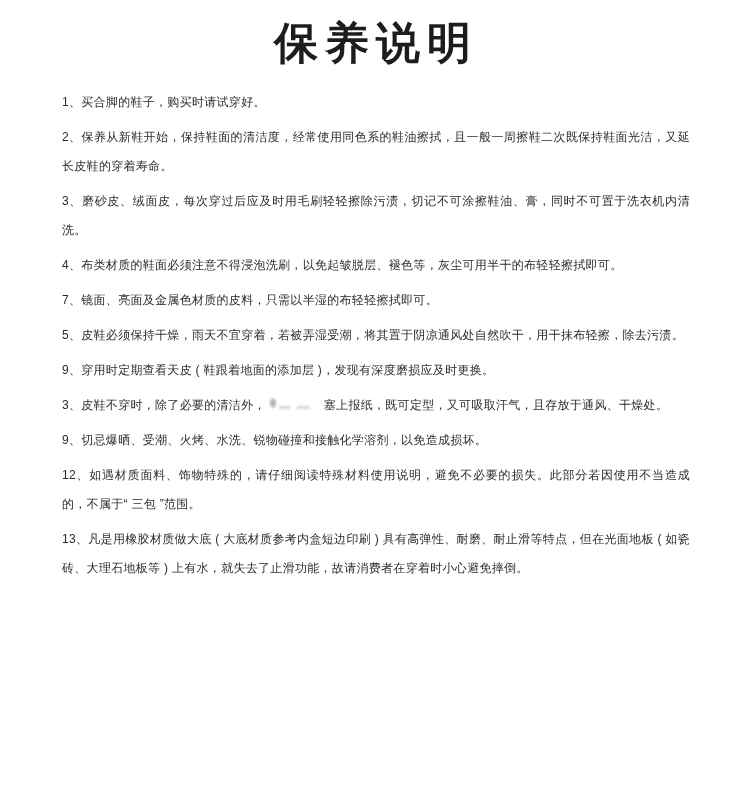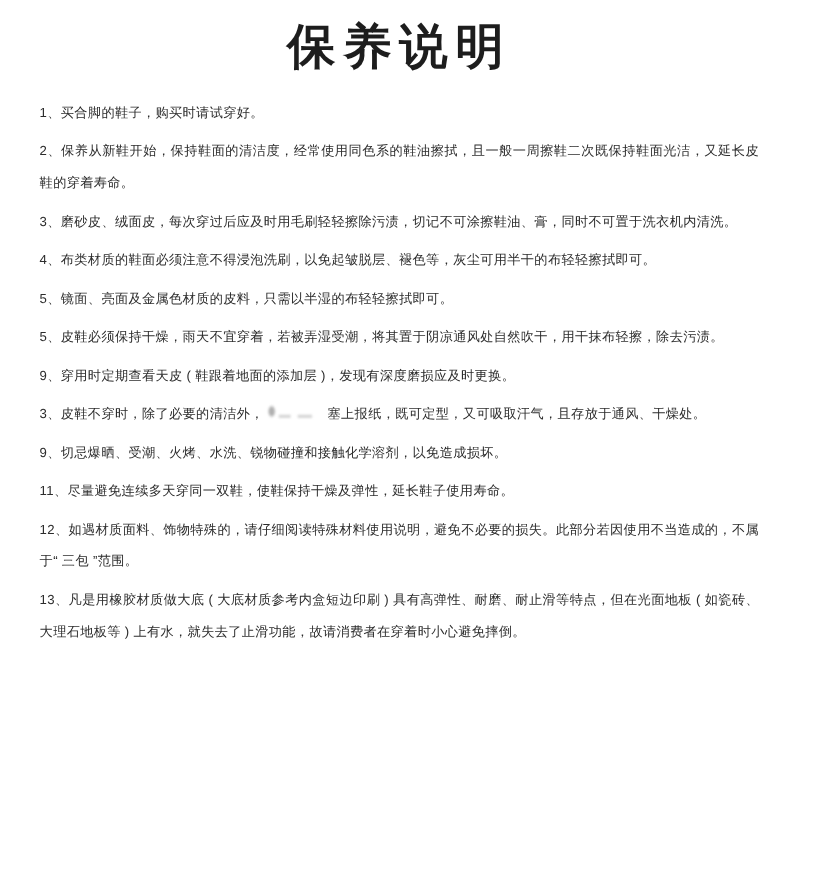--- a/index.html
+++ b/index.html
@@ -6,21 +6,21 @@
     margin: 0;
     padding: 0;
     background: #ffffff;
   }
   .doc {
     position: relative;
     width: 750px;
     height: 810px;
     box-sizing: border-box;
     background: #ffffff;
-    padding: 16px 60px 0 36px;
+    padding: 16px 60px 0 62px;
     overflow: hidden;
   }
   .title {
     font-family: "DejaVu Serif", "Liberation Serif", serif;
     font-weight: 900;
     font-size: 44px;
     line-height: 1.05;
     letter-spacing: 7px;
     text-align: center;
     color: #1d1d1d;
@@ -57,22 +57,21 @@
 <body>
 
 <div class="doc">
   <h1 class="title">保养说明</h1>
 
   <div class="care-list">
     <p>1、买合脚的鞋子，购买时请试穿好。</p>
     <p>2、保养从新鞋开始，保持鞋面的清洁度，经常使用同色系的鞋油擦拭，且一般一周擦鞋二次既保持鞋面光洁，又延长皮鞋的穿着寿命。</p>
     <p>3、磨砂皮、绒面皮，每次穿过后应及时用毛刷轻轻擦除污渍，切记不可涂擦鞋油、膏，同时不可置于洗衣机内清洗。</p>
     <p>4、布类材质的鞋面必须注意不得浸泡洗刷，以免起皱脱层、褪色等，灰尘可用半干的布轻轻擦拭即可。</p>
-    <p>5、镜面、亮面及金属色材质的皮料，只需以半湿的布轻轻擦拭即可。</p>
+    <p>7、镜面、亮面及金属色材质的皮料，只需以半湿的布轻轻擦拭即可。</p>
     <p>5、皮鞋必须保持干燥，雨天不宜穿着，若被弄湿受潮，将其置于阴凉通风处自然吹干，用干抹布轻擦，除去污渍。</p>
     <p>9、穿用时定期查看天皮 ( 鞋跟着地面的添加层 )，发现有深度磨损应及时更换。</p>
     <p><span>3、皮鞋不穿时，除了必要的清洁外，</span><span class="smudge"></span><span>塞上报纸，既可定型，又可吸取汗气，且存放于通风、干燥处。</span></p>
     <p>9、切忌爆晒、受潮、火烤、水洗、锐物碰撞和接触化学溶剂，以免造成损坏。</p>
-    <p>11、尽量避免连续多天穿同一双鞋，使鞋保持干燥及弹性，延长鞋子使用寿命。</p>
     <p>12、如遇材质面料、饰物特殊的，请仔细阅读特殊材料使用说明，避免不必要的损失。此部分若因使用不当造成的，不属于“ 三包 ”范围。</p>
     <p>13、凡是用橡胶材质做大底 ( 大底材质参考内盒短边印刷 ) 具有高弹性、耐磨、耐止滑等特点，但在光面地板 ( 如瓷砖、大理石地板等 ) 上有水，就失去了止滑功能，故请消费者在穿着时小心避免摔倒。</p>
   </div>
 </div>
 
 </body></html>

